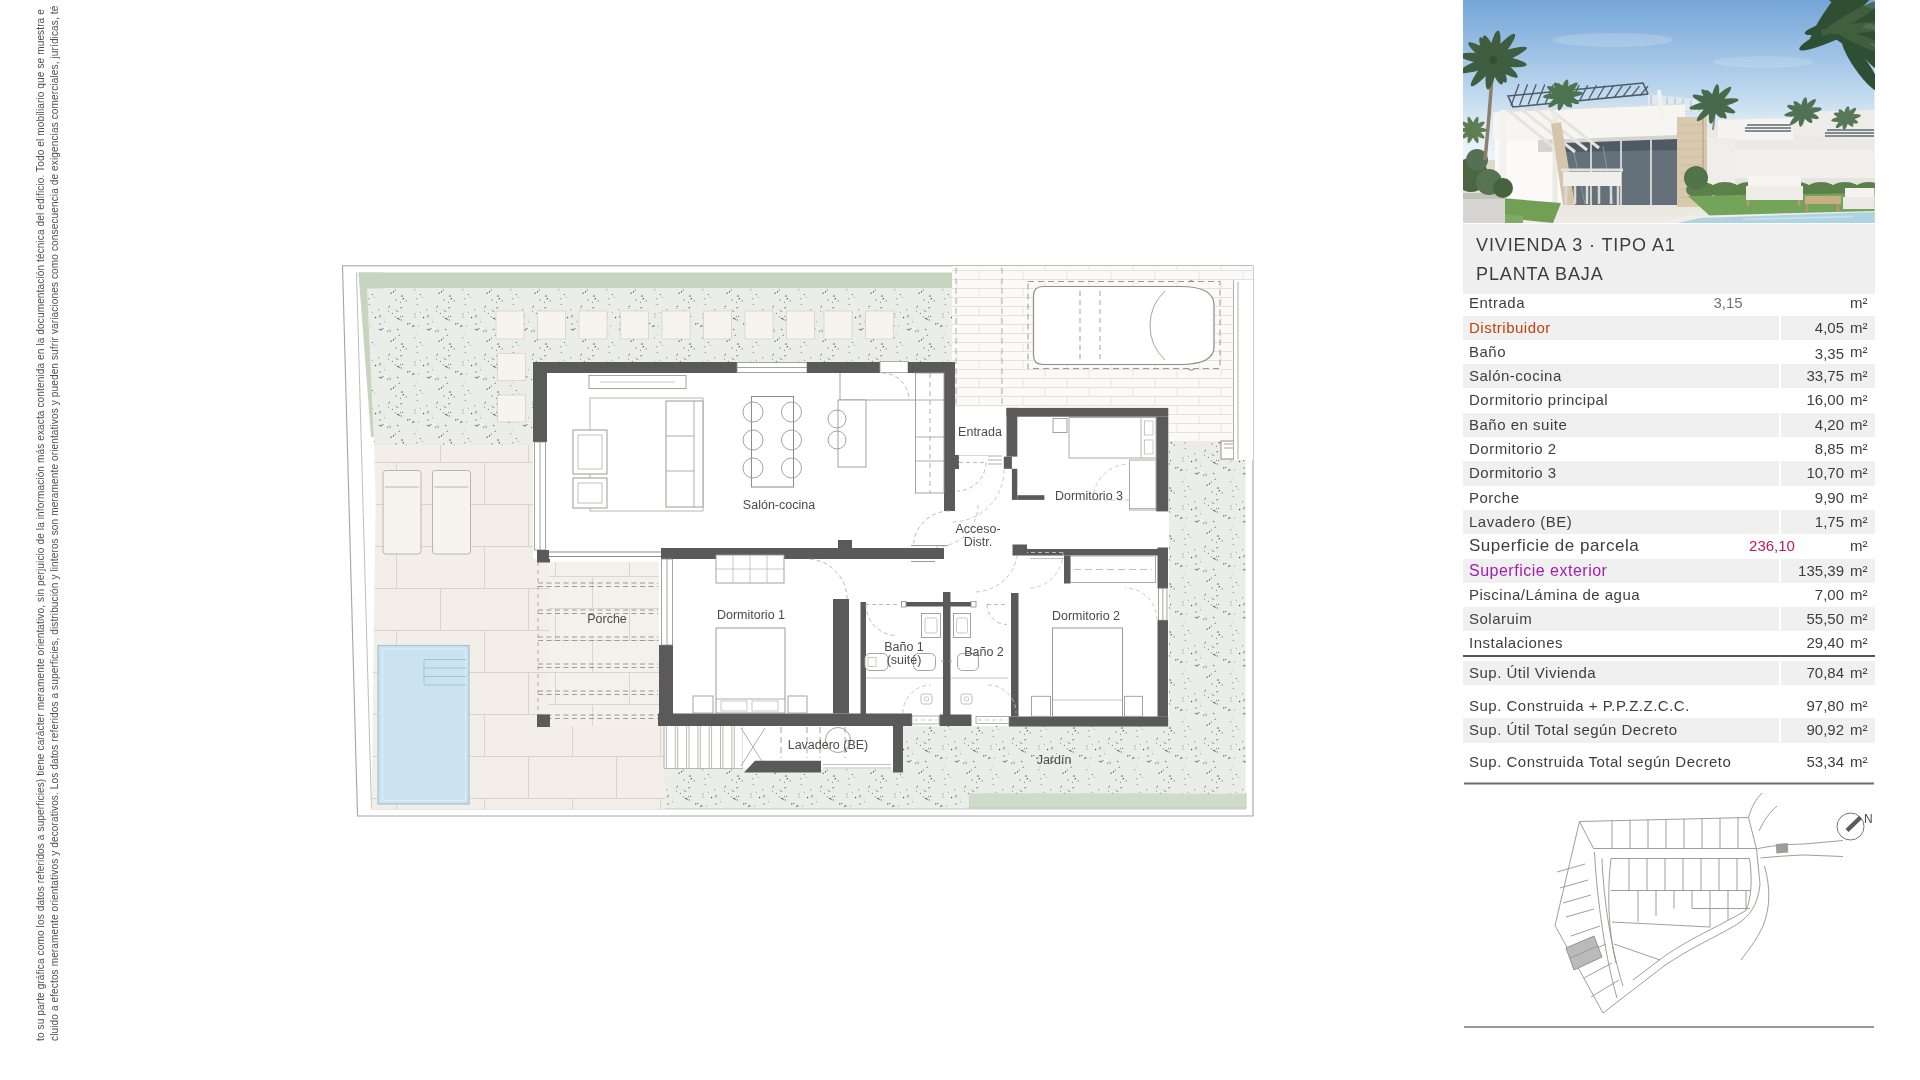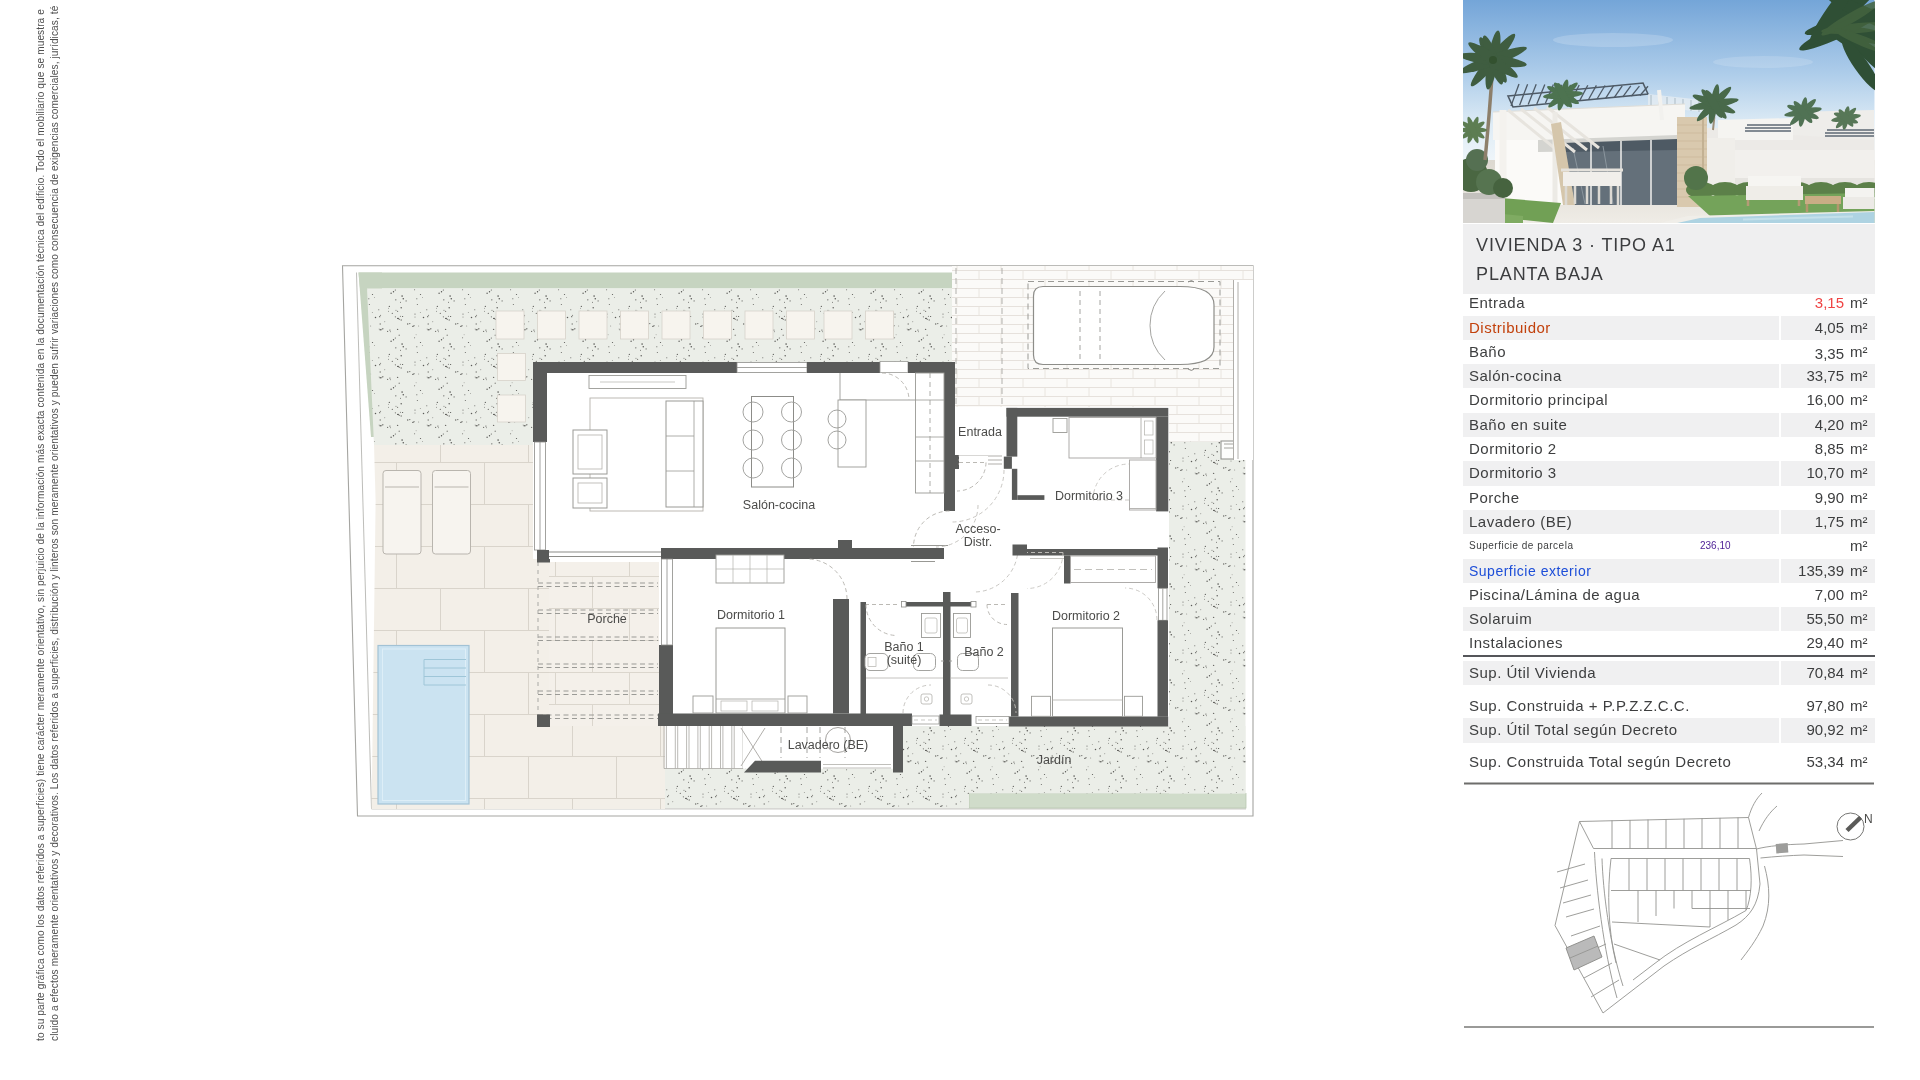--- a/index.html
+++ b/index.html
@@ -622,21 +622,21 @@
 <path d="M280 219.5 L390 216.5" stroke="#c4e0ea" stroke-width="2"></path>
 </svg>
 
 <div style="position:absolute;left:34px;top:1041px;transform:rotate(-90deg);transform-origin:0 0;width:1040px;font-size:10.1px;color:#4f4f4f;letter-spacing:0.1px;white-space:nowrap;line-height:13.5px">to su parte gráfica como los datos referidos a superficies) tiene carácter meramente orientativo, sin perjuicio de la información más exacta contenida en la documentación técnica del edificio. Todo el mobiliario que se muestra e<br>cluido a efectos meramente orientativos y decorativos. Los datos referidos a superficies, distribución y linteros son meramente orientativos y pueden sufrir variaciones como consecuencia de exigencias comerciales, jurídicas, té</div>
 
 <div style="position:absolute;left:1463px;top:223.7px;width:411.5px;height:70.5px;background:#efeff0"></div>
 
 <div style="position:absolute;left:1476px;top:231px;width:400px;font-size:18px;letter-spacing:0.9px;color:#3c3d3f;line-height:29.4px">VIVIENDA 3 · TIPO A1<br>PLANTA BAJA</div>
 
 <div style="position:absolute;left:1469px;top:291.2px;width:300px;height:24.3px;line-height:24.3px;font-size:15px;letter-spacing:0.5px;color:#3d3e3f;white-space:nowrap">Entrada</div>
-<div style="position:absolute;left:1700px;top:291.2px;width:144px;height:24.3px;line-height:24.3px;font-size:15px;color:#ef4444;text-align:right">3,15</div>
+<div style="position:absolute;left:1656px;top:291.2px;width:144px;height:24.3px;line-height:24.3px;font-size:15px;color:#737373;text-align:center">3,15</div>
 <div style="position:absolute;left:1850px;top:291.2px;width:27px;height:24.3px;line-height:24.3px;font-size:15px;color:#3d3e3f">m²</div>
 <div style="position:absolute;left:1463px;top:315.5px;width:315.5px;height:24.3px;background:#f0f0f1"></div>
 <div style="position:absolute;left:1781px;top:315.5px;width:93.5px;height:24.3px;background:#f0f0f1"></div>
 <div style="position:absolute;left:1469px;top:315.5px;width:300px;height:37px;line-height:24.3px;font-size:15px;letter-spacing:0.5px;color:#c2410c;white-space:nowrap">Distribuidor</div>
 <div style="position:absolute;left:1700px;top:315.5px;width:144px;height:24.3px;line-height:24.3px;font-size:15px;color:#3d3e3f;text-align:right">4,05</div>
 <div style="position:absolute;left:1850px;top:315.5px;width:27px;height:24.3px;line-height:24.3px;font-size:15px;color:#3d3e3f">m²</div>
 <div style="position:absolute;left:1469px;top:339.8px;width:300px;height:24.3px;line-height:24.3px;font-size:15px;letter-spacing:0.5px;color:#3d3e3f;white-space:nowrap">Baño</div>
 <div style="position:absolute;left:1700px;top:342px;width:144px;height:24.3px;line-height:24.3px;font-size:15px;color:#3d3e3f;text-align:right">3,35</div>
 <div style="position:absolute;left:1850px;top:339.8px;width:27px;height:24.3px;line-height:24.3px;font-size:15px;color:#3d3e3f">m²</div>
 <div style="position:absolute;left:1463px;top:364.1px;width:315.5px;height:24.3px;background:#f0f0f1"></div>
@@ -661,26 +661,26 @@
 <div style="position:absolute;left:1700px;top:461.3px;width:144px;height:24.3px;line-height:24.3px;font-size:15px;color:#3d3e3f;text-align:right">10,70</div>
 <div style="position:absolute;left:1850px;top:461.3px;width:27px;height:24.3px;line-height:24.3px;font-size:15px;color:#3d3e3f">m²</div>
 <div style="position:absolute;left:1469px;top:485.6px;width:300px;height:24.3px;line-height:24.3px;font-size:15px;letter-spacing:0.5px;color:#3d3e3f;white-space:nowrap">Porche</div>
 <div style="position:absolute;left:1700px;top:485.6px;width:144px;height:24.3px;line-height:24.3px;font-size:15px;color:#3d3e3f;text-align:right">9,90</div>
 <div style="position:absolute;left:1850px;top:485.6px;width:27px;height:24.3px;line-height:24.3px;font-size:15px;color:#3d3e3f">m²</div>
 <div style="position:absolute;left:1463px;top:509.9px;width:315.5px;height:24.3px;background:#f0f0f1"></div>
 <div style="position:absolute;left:1781px;top:509.9px;width:93.5px;height:24.3px;background:#f0f0f1"></div>
 <div style="position:absolute;left:1469px;top:509.9px;width:300px;height:24.3px;line-height:24.3px;font-size:15px;letter-spacing:0.5px;color:#3d3e3f;white-space:nowrap">Lavadero (BE)</div>
 <div style="position:absolute;left:1700px;top:509.9px;width:144px;height:24.3px;line-height:24.3px;font-size:15px;color:#3d3e3f;text-align:right">1,75</div>
 <div style="position:absolute;left:1850px;top:509.9px;width:27px;height:24.3px;line-height:24.3px;font-size:15px;color:#3d3e3f">m²</div>
-<div style="position:absolute;left:1469px;top:534.2px;width:300px;height:24.3px;line-height:24.3px;font-size:10px;letter-spacing:0.5px;color:#3d3e3f;white-space:nowrap">Superficie de parcela</div>
-<div style="position:absolute;left:1700px;top:534.2px;width:144px;height:24.3px;line-height:24.3px;font-size:10px;color:#4c1d95;text-align:left">236,10</div>
+<div style="position:absolute;left:1469px;top:534.2px;width:300px;height:24.3px;line-height:24.3px;font-size:17px;letter-spacing:0.5px;color:#3d3e3f;white-space:nowrap">Superficie de parcela</div>
+<div style="position:absolute;left:1700px;top:534.2px;width:144px;height:24.3px;line-height:24.3px;font-size:15px;color:#be185d;text-align:center">236,10</div>
 <div style="position:absolute;left:1850px;top:534.2px;width:27px;height:24.3px;line-height:24.3px;font-size:15px;color:#3d3e3f">m²</div>
 <div style="position:absolute;left:1463px;top:558.5px;width:315.5px;height:24.3px;background:#f0f0f1"></div>
 <div style="position:absolute;left:1781px;top:558.5px;width:93.5px;height:24.3px;background:#f0f0f1"></div>
-<div style="position:absolute;left:1469px;top:558.5px;width:300px;height:24.3px;line-height:24.3px;font-size:14px;letter-spacing:0.5px;color:#1d4ed8;white-space:nowrap">Superficie exterior</div>
+<div style="position:absolute;left:1469px;top:558.5px;width:300px;height:24.3px;line-height:24.3px;font-size:16px;letter-spacing:0.5px;color:#a21caf;white-space:nowrap">Superficie exterior</div>
 <div style="position:absolute;left:1700px;top:558.5px;width:144px;height:24.3px;line-height:24.3px;font-size:15px;color:#3d3e3f;text-align:right">135,39</div>
 <div style="position:absolute;left:1850px;top:558.5px;width:27px;height:24.3px;line-height:24.3px;font-size:15px;color:#3d3e3f">m²</div>
 <div style="position:absolute;left:1469px;top:582.8px;width:300px;height:24.3px;line-height:24.3px;font-size:15px;letter-spacing:0.5px;color:#3d3e3f;white-space:nowrap">Piscina/Lámina de agua</div>
 <div style="position:absolute;left:1700px;top:582.8px;width:144px;height:24.3px;line-height:24.3px;font-size:15px;color:#3d3e3f;text-align:right">7,00</div>
 <div style="position:absolute;left:1850px;top:582.8px;width:27px;height:24.3px;line-height:24.3px;font-size:15px;color:#3d3e3f">m²</div>
 <div style="position:absolute;left:1463px;top:607.1px;width:315.5px;height:24.3px;background:#f0f0f1"></div>
 <div style="position:absolute;left:1781px;top:607.1px;width:93.5px;height:24.3px;background:#f0f0f1"></div>
 <div style="position:absolute;left:1469px;top:607.1px;width:300px;height:24.3px;line-height:24.3px;font-size:15px;letter-spacing:0.5px;color:#3d3e3f;white-space:nowrap">Solaruim</div>
 <div style="position:absolute;left:1700px;top:607.1px;width:144px;height:24.3px;line-height:24.3px;font-size:15px;color:#3d3e3f;text-align:right">55,50</div>
 <div style="position:absolute;left:1850px;top:607.1px;width:27px;height:24.3px;line-height:24.3px;font-size:15px;color:#3d3e3f">m²</div>

